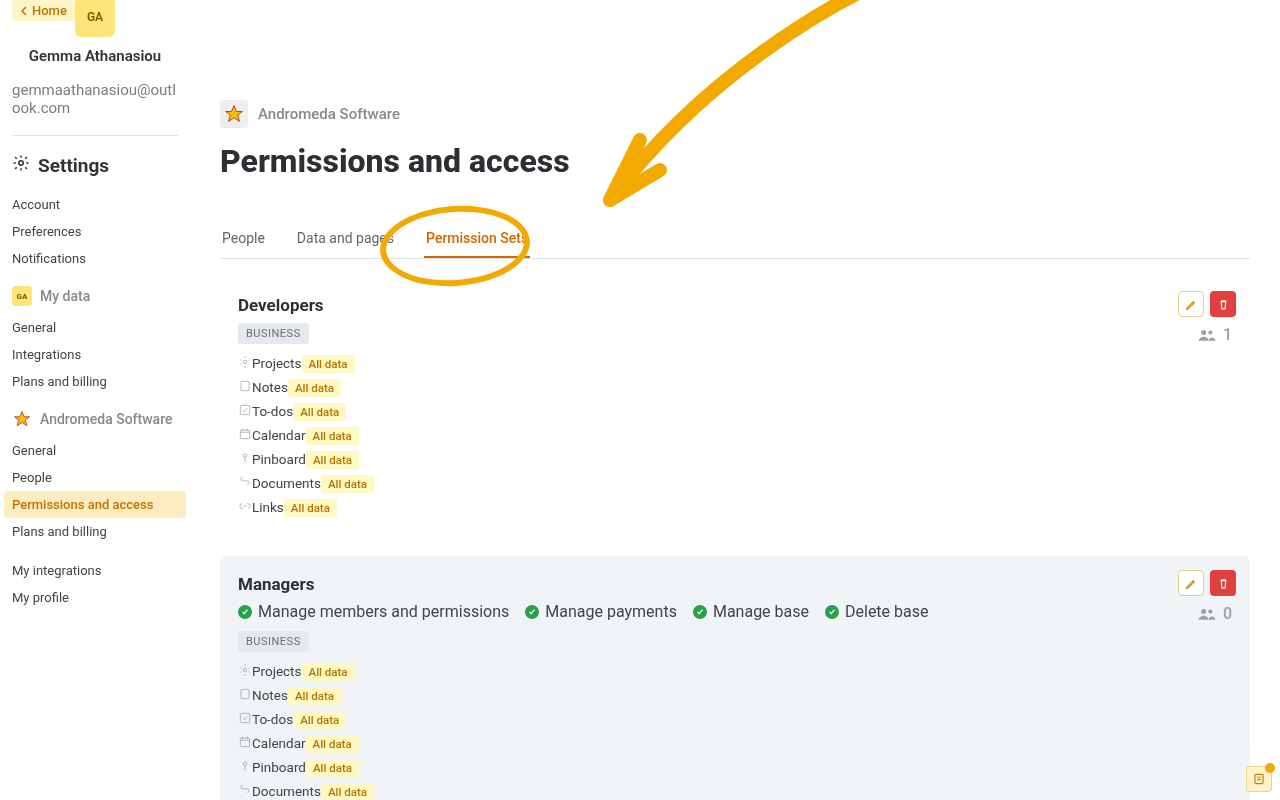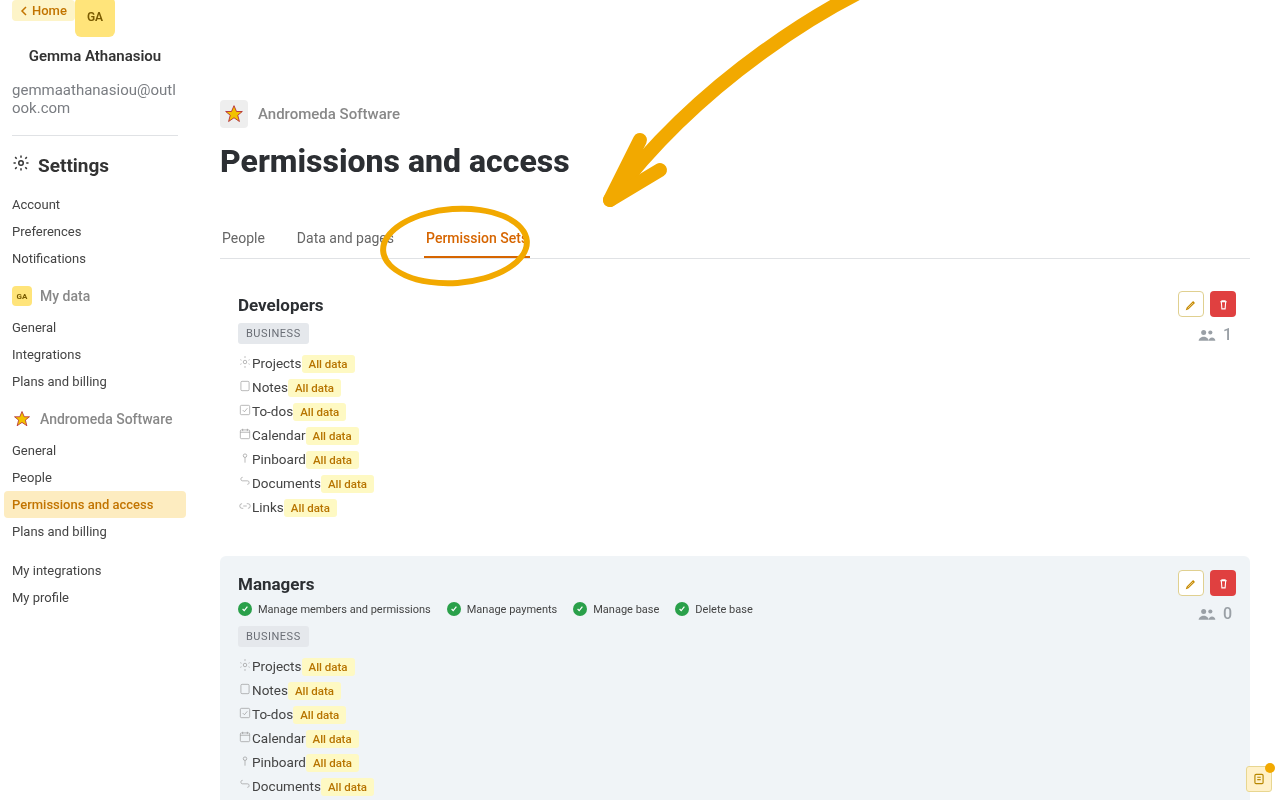--- a/index.html
+++ b/index.html
@@ -29,21 +29,21 @@
   .page-title { font-size: 32px; font-weight: 800; color: #2c2f33; margin-bottom: 40px; }
   .tabs { display: flex; gap: 28px; border-bottom: 1px solid #e0e2e5; flex: 1; }
   .tab { padding: 10px 2px; font-size: 14px; color: #666; cursor: pointer; border-bottom: 2px solid transparent; }
   .tab.active { color: #d66500; border-bottom-color: #d66500; font-weight: 500; }
   .create-btn { background: #d66500; color: #fff; border: none; border-radius: 5px; padding: 9px 14px; font-size: 13.5px; font-weight: 500; cursor: pointer; margin-bottom: 6px; align-self: flex-end; }
 
   .card { border-radius: 6px; padding: 18px; margin-top: 18px; position: relative; }
   .card.highlight { background: #f0f4f7; }
   .card-title { font-size: 17px; font-weight: 700; color: #2c2f33; margin-bottom: 8px; }
   .perm-row { display: flex; flex-wrap: wrap; gap: 16px; margin: 6px 0 10px; }
-  .perm-item { display: flex; align-items: center; gap: 6px; font-size: 11px; color: #444; }
+  .perm-item { display: flex; align-items: center; gap: 6px; font-size: 16px; color: #444; }
   .check { width: 14px; height: 14px; background: #2aa04a; border-radius: 50%; display: flex; align-items: center; justify-content: center; }
   .check svg { width: 8px; height: 8px; }
   .biz-tag { display: inline-block; background: #e5e8ec; color: #6a6e75; font-size: 11px; font-weight: 400; letter-spacing: 0.5px; padding: 4px 8px; border-radius: 3px; margin-bottom: 8px; text-align: center; }
   .feature-row { display: flex; align-items: flex-start; gap: 0; padding: 3px 0; font-size: 13.5px; color: #444; }
   .feature-row svg { width: 14px; height: 14px; flex-shrink: 0; color: #888; }
   .pill { background: #fef9c3; color: #b77400; font-size: 11.5px; font-weight: 500; padding: 2px 7px; border-radius: 3px; }
   .card-actions { position: absolute; top: 14px; right: 14px; display: flex; gap: 6px; }
   .icon-btn { width: 26px; height: 26px; border-radius: 4px; display: flex; align-items: center; justify-content: center; cursor: pointer; }
   .icon-btn.edit { background: #fff; border: 1px solid #e0d090; color: #c68a00; }
   .icon-btn.delete { background: #e04040; color: #fff; }

